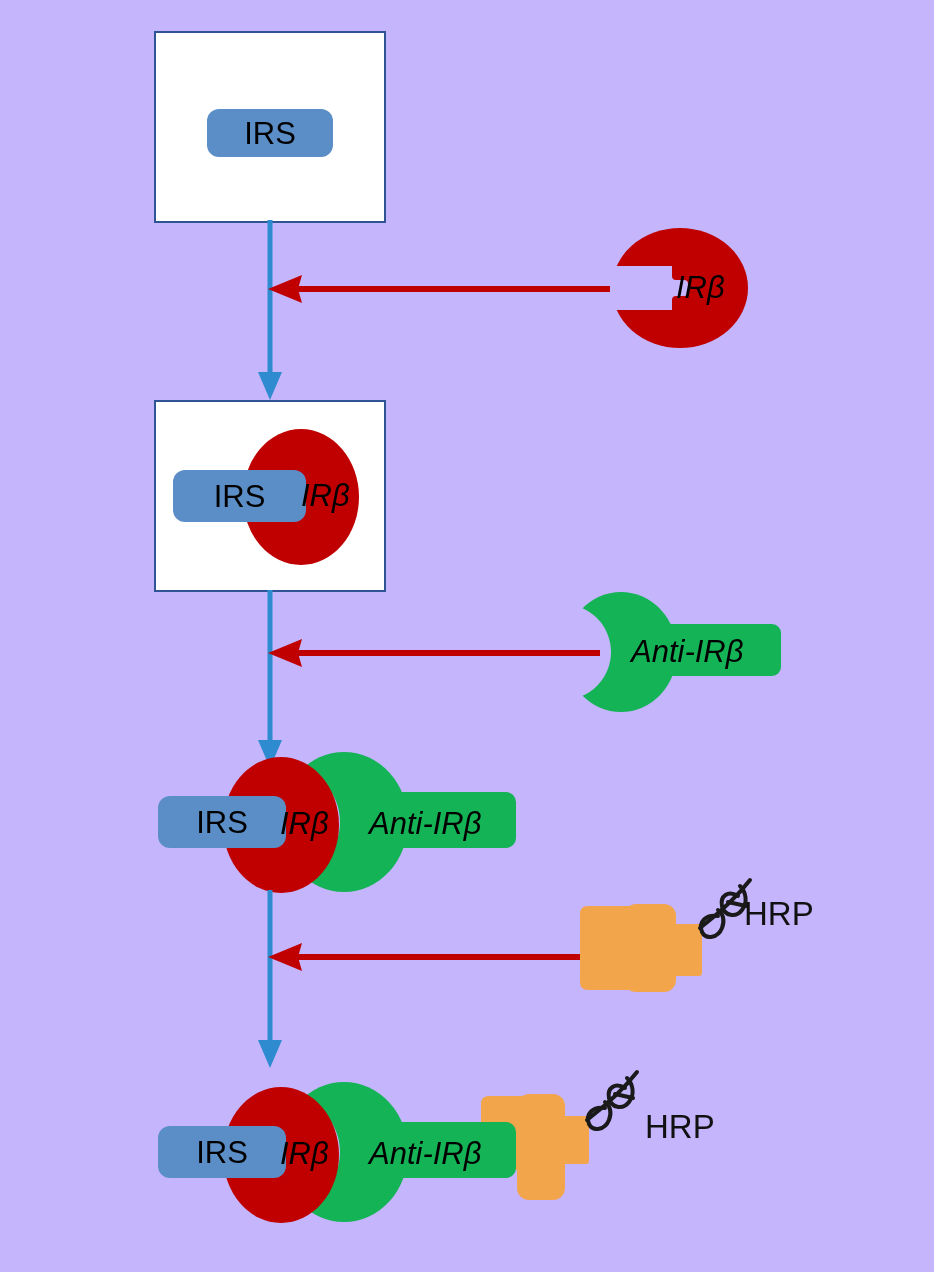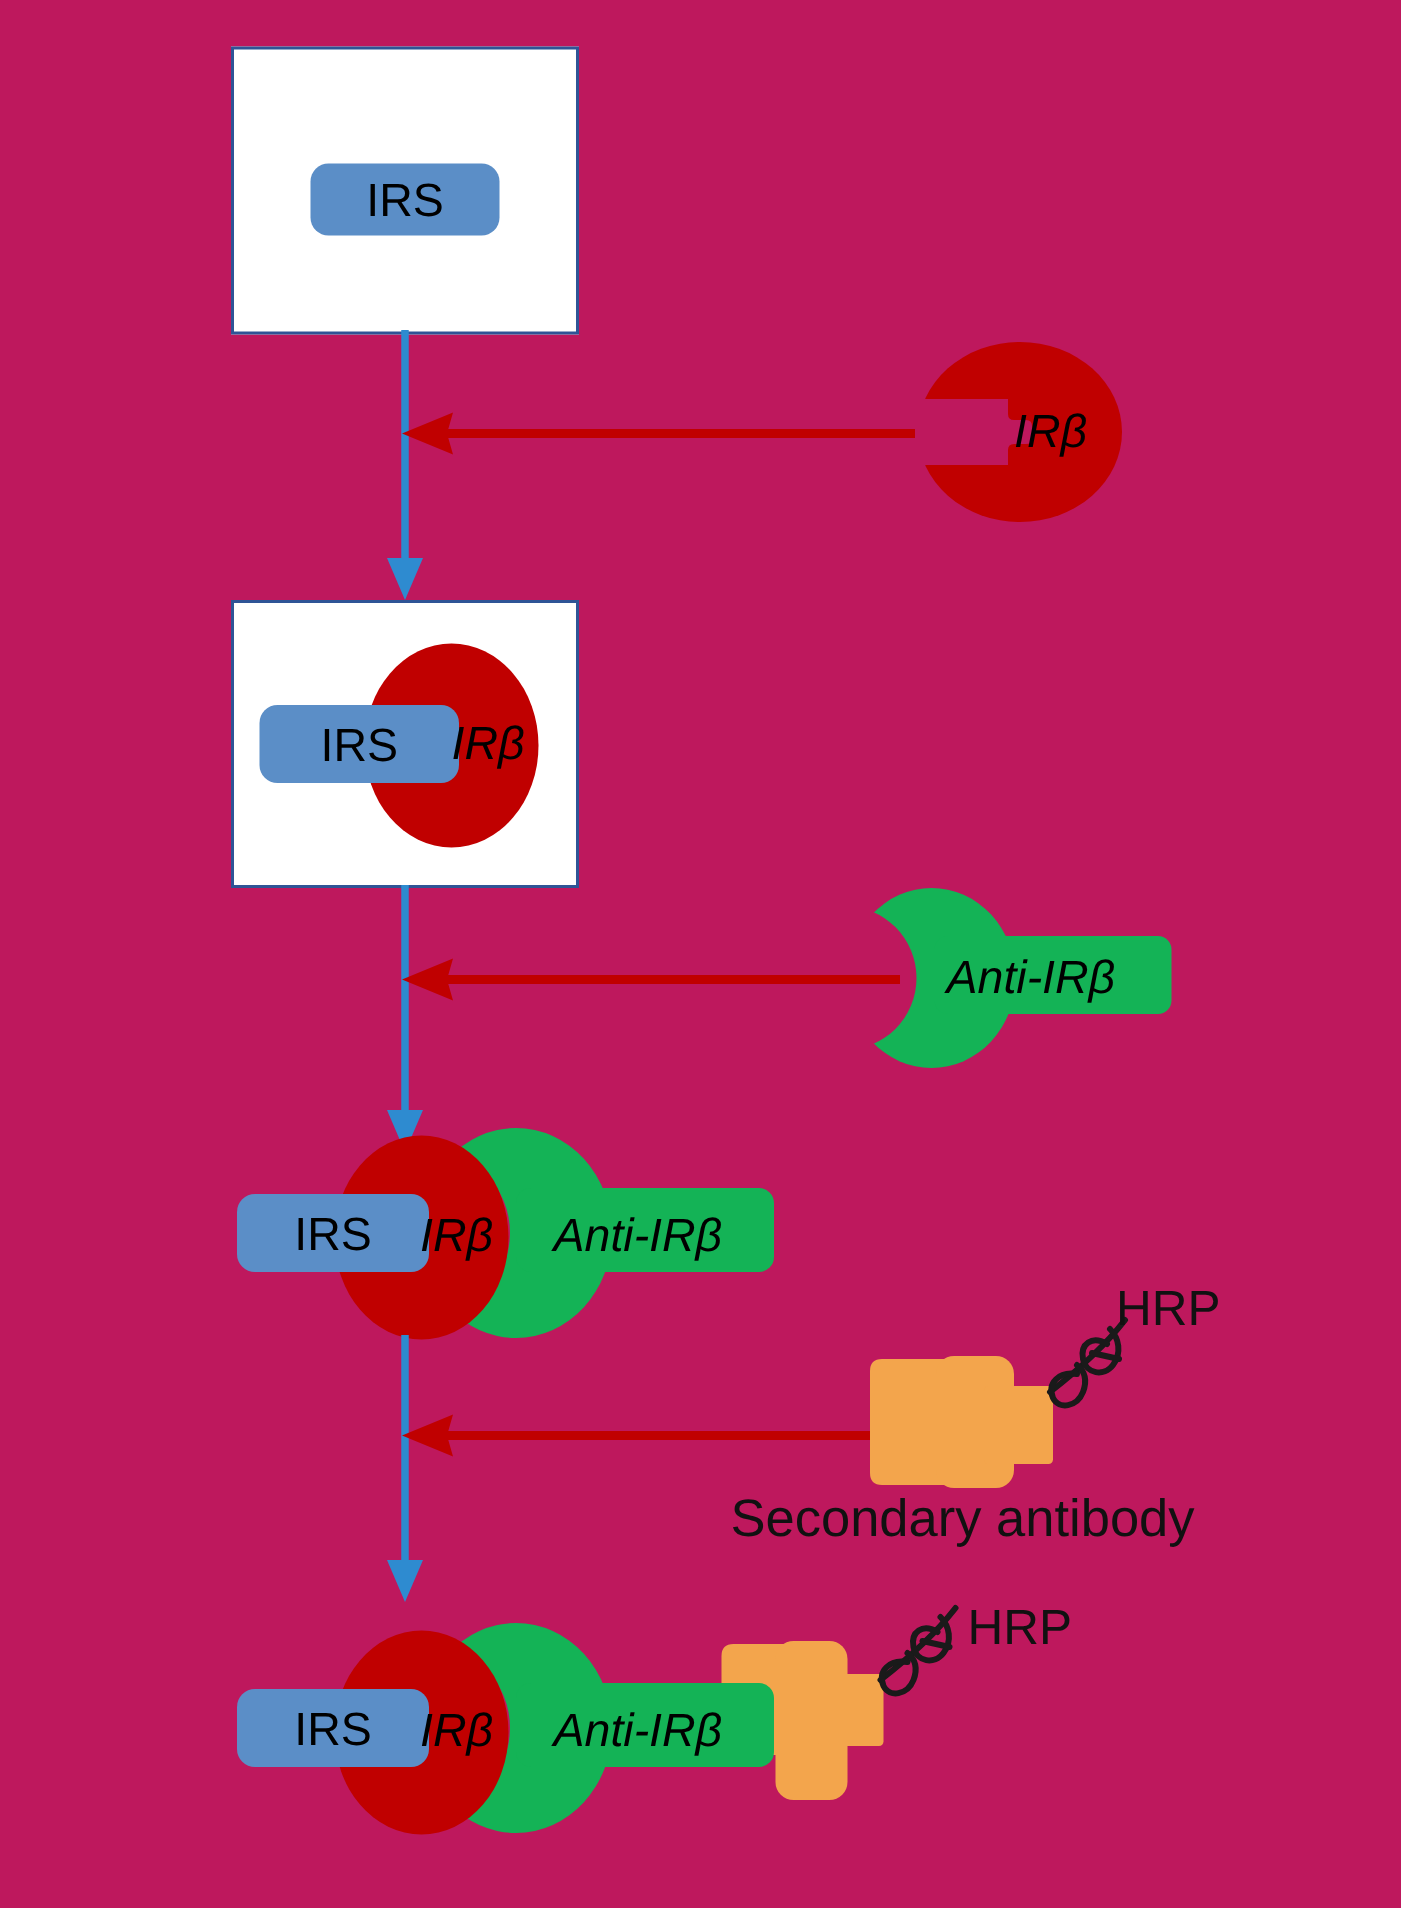--- a/index.html
+++ b/index.html
@@ -7,21 +7,21 @@
     padding: 0;
     background: #ffffff;
   }
   body {
     font-family: "Liberation Sans", sans-serif;
   }
   #canvas {
     position: relative;
     width: 934px;
     height: 1272px;
-    background: #be185d;
+    background: #c4b5fd;
     overflow: hidden;
   }
   .abs { position: absolute; }
 
   
   .compartment {
     border: 2px solid #2f5496;
     background: #ffffff;
     box-sizing: border-box;
   }
@@ -43,20 +43,21 @@
     color: #000000;
     line-height: 1;
     white-space: nowrap;
     font-size: 31px;
     font-style: italic;
   }
   .plain-label {
     color: #111111;
     white-space: nowrap;
     line-height: 1;
+    margin-top: 42px;
   }
 
   svg { display: block; overflow: visible; }
 </style>
 </head>
 <body>
 
 <div id="canvas">
 
   <div class="abs compartment" style="left:154px; top:31px; width:232px; height:192px;"></div>
@@ -177,21 +178,20 @@
       <g fill="none" stroke="#1a1a1a" stroke-width="4" stroke-linecap="round">
         <path d="M 122 76 C 140 62 158 46 172 28"></path>
         <path d="M 140 64 C 128 62 120 70 124 80 C 128 88 140 86 144 76 C 147 68 145 62 140 58"></path>
         <path d="M 160 44 C 150 38 142 44 144 54 C 146 64 158 66 164 58 C 170 50 168 40 162 34"></path>
         <path d="M 150 50 L 168 54"></path>
       </g>
     </svg>
     <div class="abs plain-label" style="left:166px; top:3px; font-size:33px;">HRP</div>
   </div>
 
-  <div class="abs plain-label" style="left:487px; top:995px; font-size:35px;">Secondary antibody</div>
 
   <svg class="abs" style="left:475px; top:1088px;" width="300" height="130" viewBox="0 0 300 130">
     <path d="M 14 8
              H 70
              V 32
              H 44
              V 58
              H 70
              V 82
              H 14

